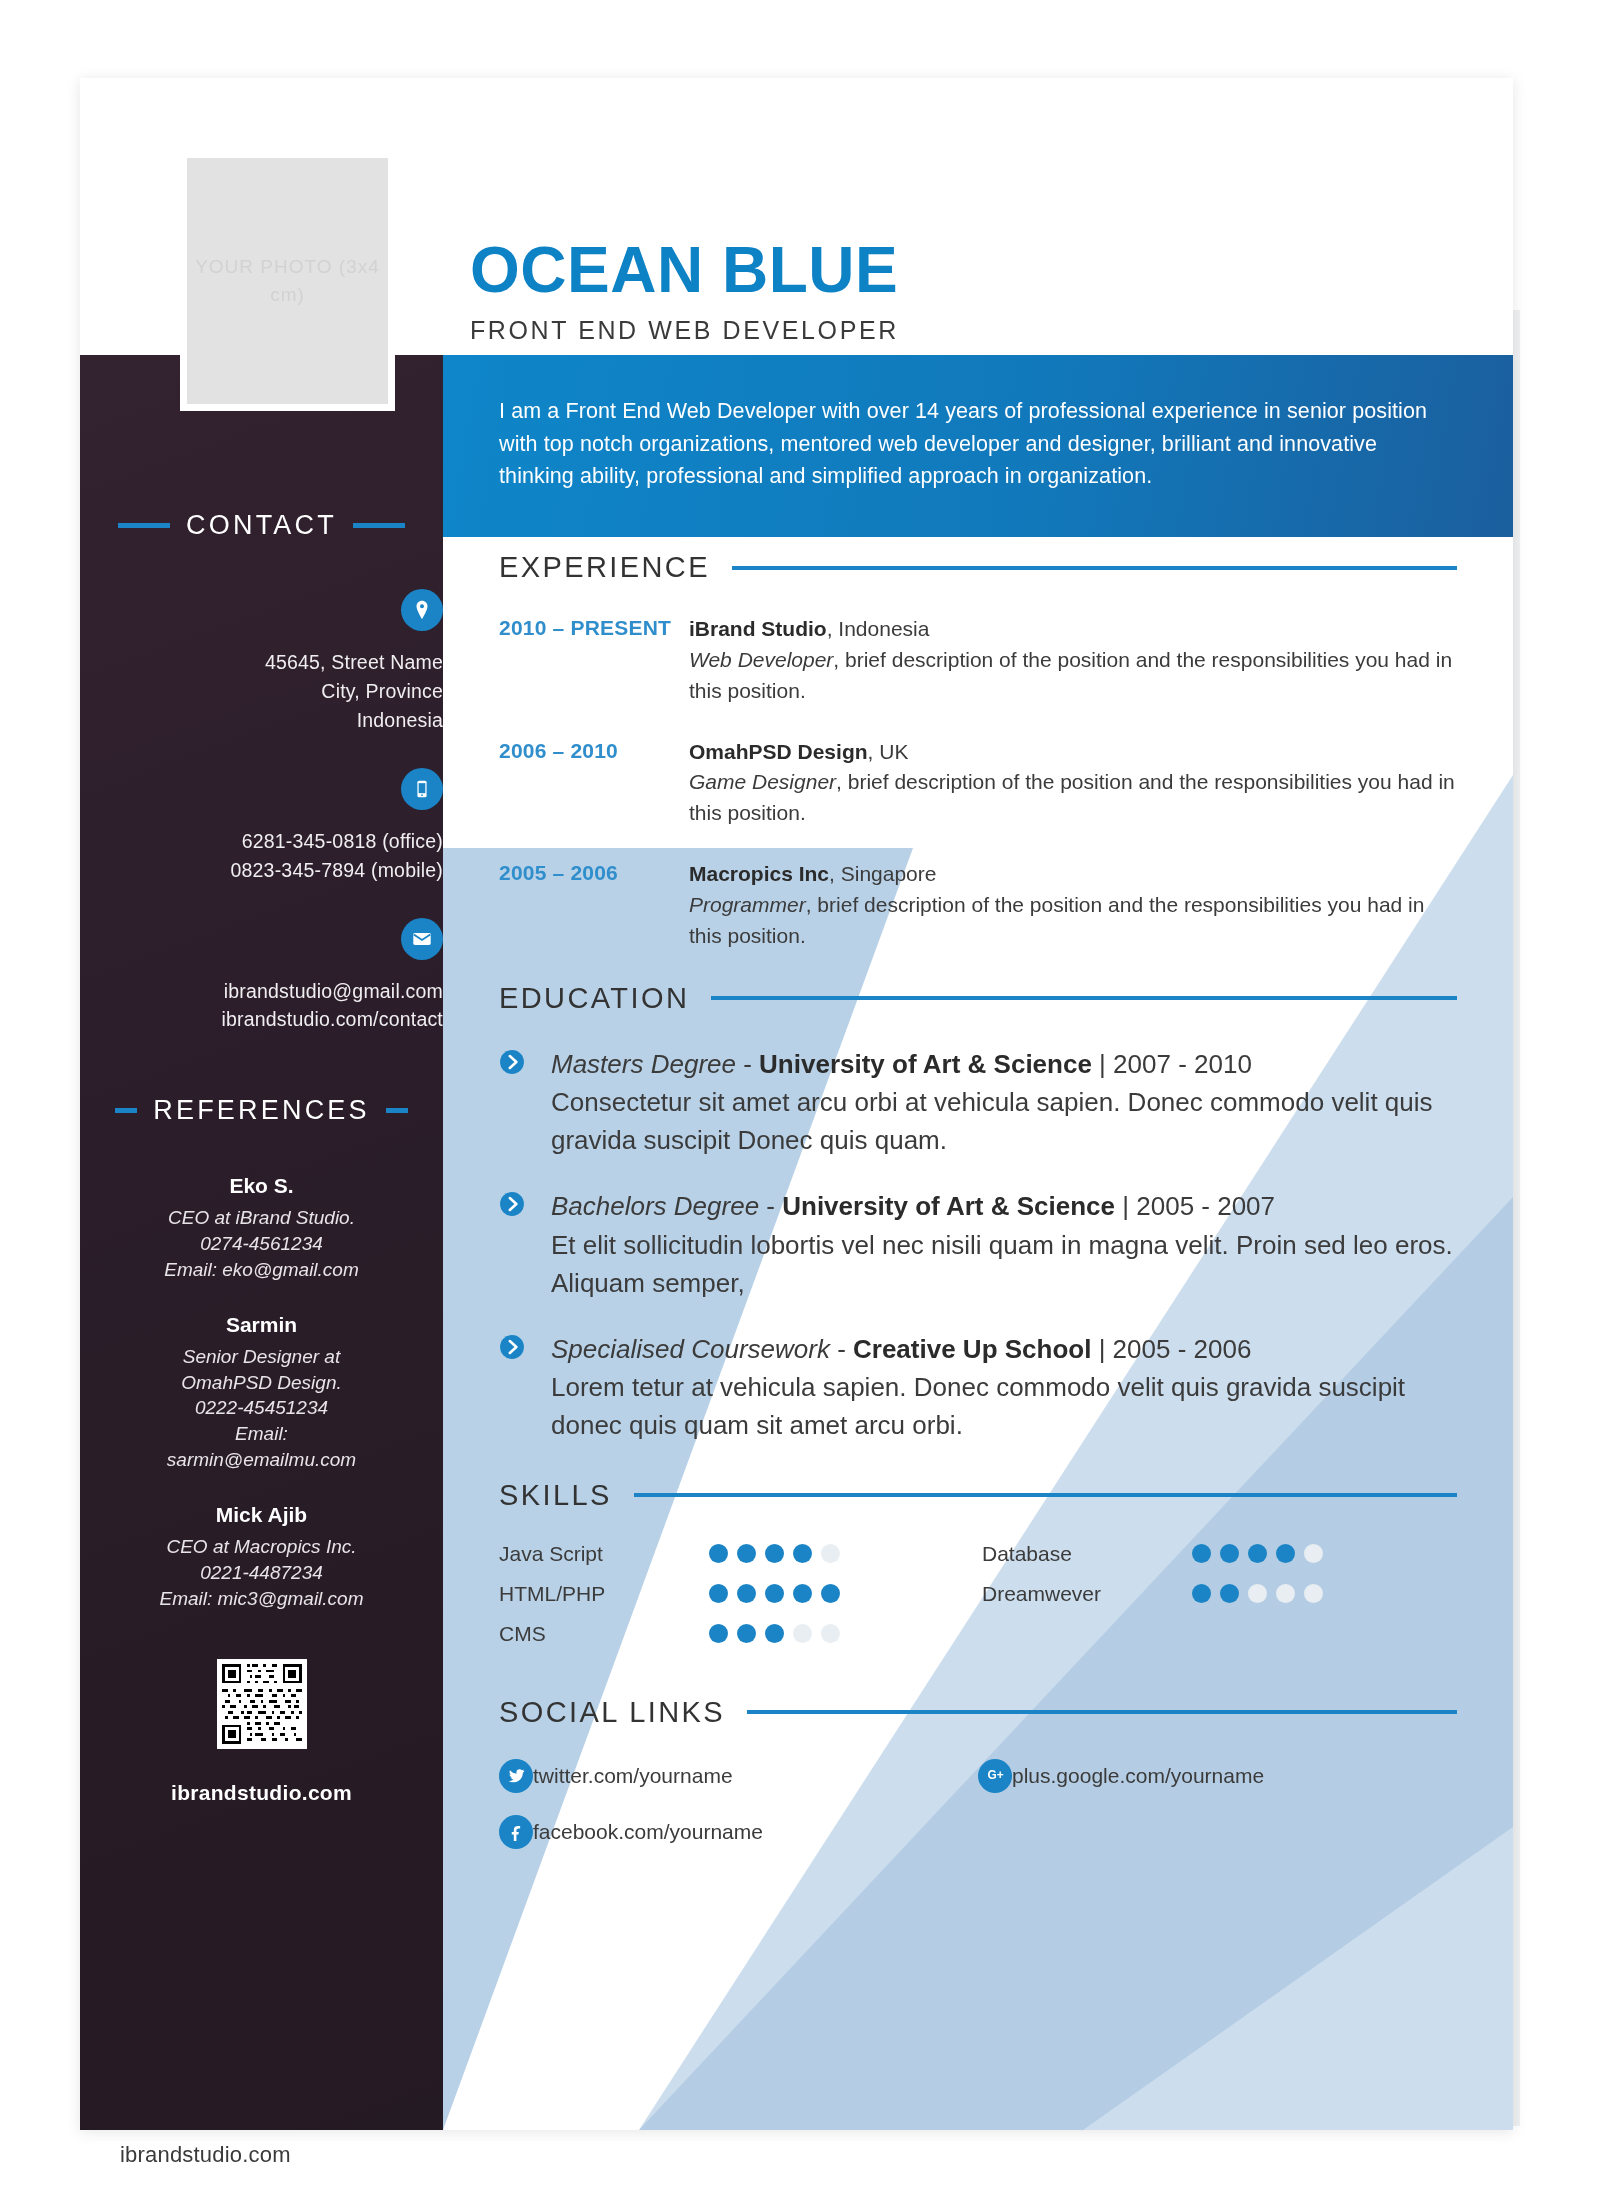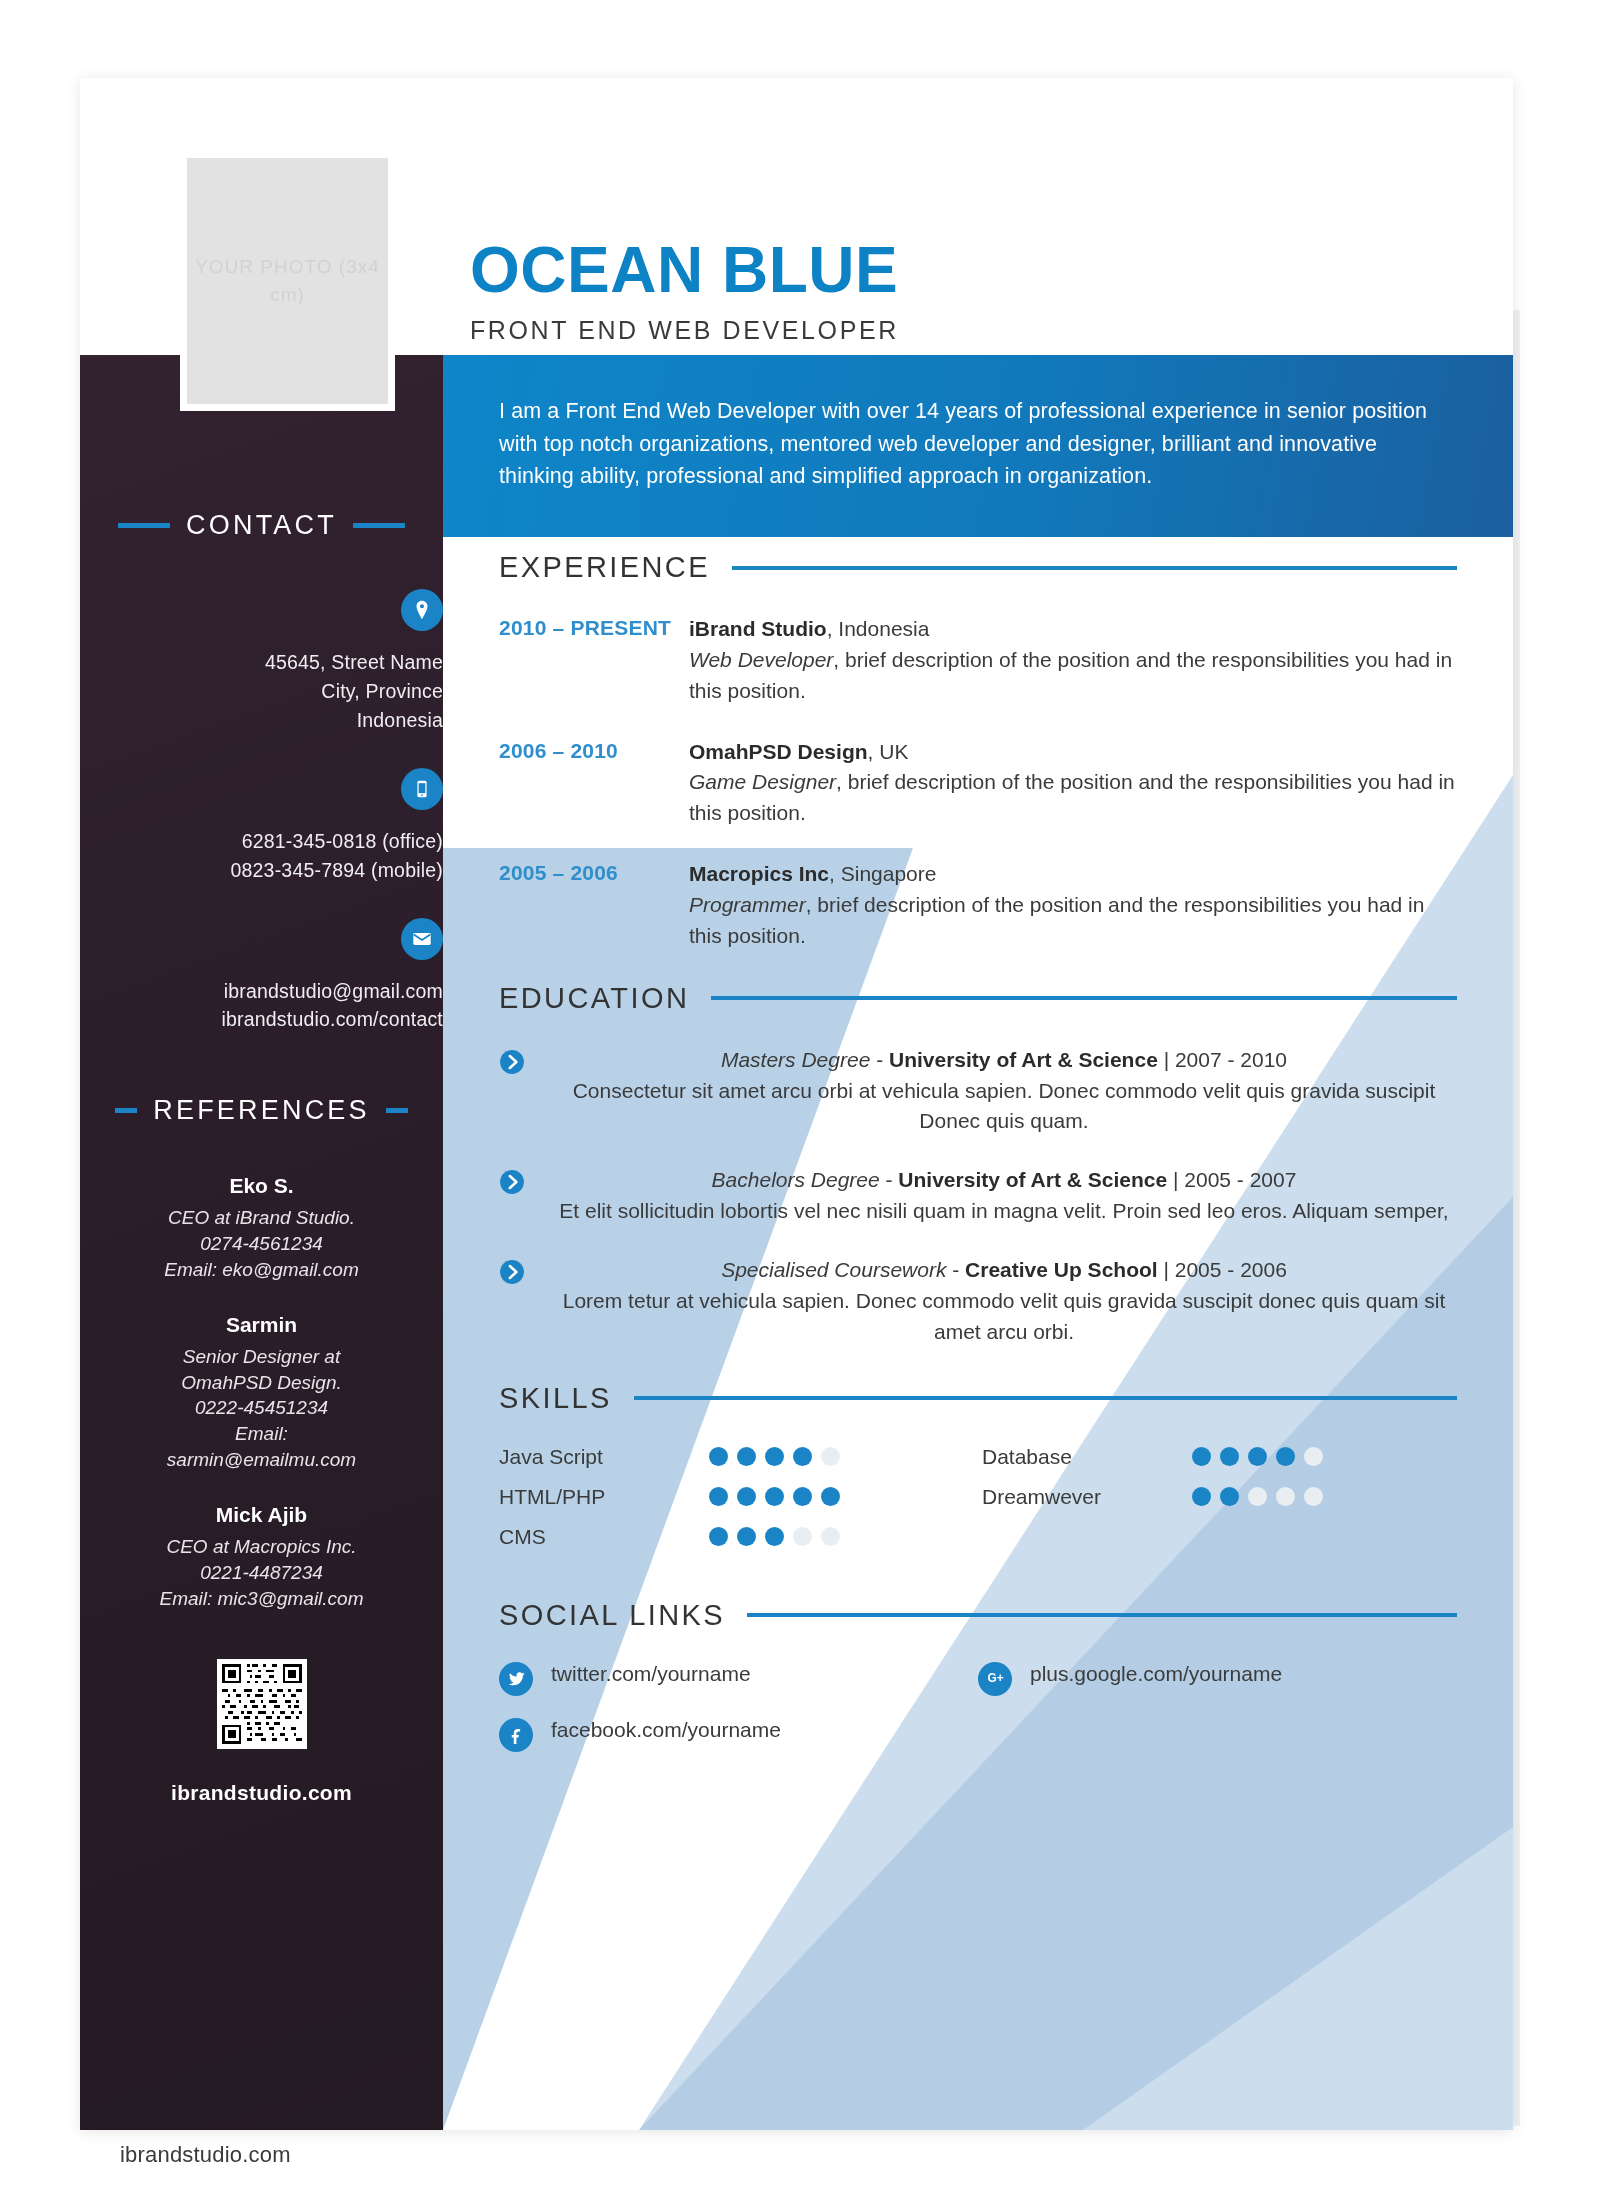--- a/index.html
+++ b/index.html
@@ -133,36 +133,36 @@
     width:190px; flex:0 0 190px; color:#2f8ecb; font-size:21px;
     font-weight:bold; padding-top:2px; letter-spacing:0.2px;
   }
   .exp-body { flex:1; font-size:21px; color:#3b3b3b; line-height:1.47; }
   .exp-company { font-weight:bold; color:#2b2b2b; }
   .exp-role { font-style:italic; }
 
   
   .edu-row { display:flex; margin-bottom:28px; gap:22px; }
   .edu-icon { flex:0 0 30px; padding-top:4px; }
-  .edu-body { flex:1; font-size:21px; color:#3b3b3b; line-height:1.47;text-align:center; }
+  .edu-body { flex:1; font-size:26px; color:#3b3b3b; line-height:1.47; }
   .edu-degree { font-style:italic; }
   .edu-school { font-weight:bold; color:#2b2b2b; }
 
   
   .skills-grid { display:flex; gap:8px; margin-bottom:6px; }
   .skill-col { width:50%; }
   .skill-row { display:flex; align-items:center; margin-bottom:16px; }
   .skill-name { width:210px; flex:0 0 210px; font-size:21px; color:#3b3b3b; }
   .dots { display:flex; gap:9px; }
   .dot { width:19px; height:19px; border-radius:50%; background:#e9eef2; }
   .dot.on { background:#1a84c6; }
 
   
   .social-grid { display:flex; flex-wrap:wrap; }
-  .social-item { width:50%; display:flex; align-items:flex-start; gap:18px; margin-bottom:22px; }
+  .social-item { width:50%; display:flex; align-items:center; gap:0; margin-bottom:22px; }
   .social-icon {
     width:34px; height:34px; border-radius:50%; background:#1a84c6;
     display:flex; align-items:center; justify-content:center; flex:0 0 34px;
   }
   .social-text { font-size:21px; color:#3b3b3b; }
 
   
   .page-caption {
     position:absolute; left:120px; top:2142px;
     font-size:22px; color:#3a3a3a; letter-spacing:0.2px;

